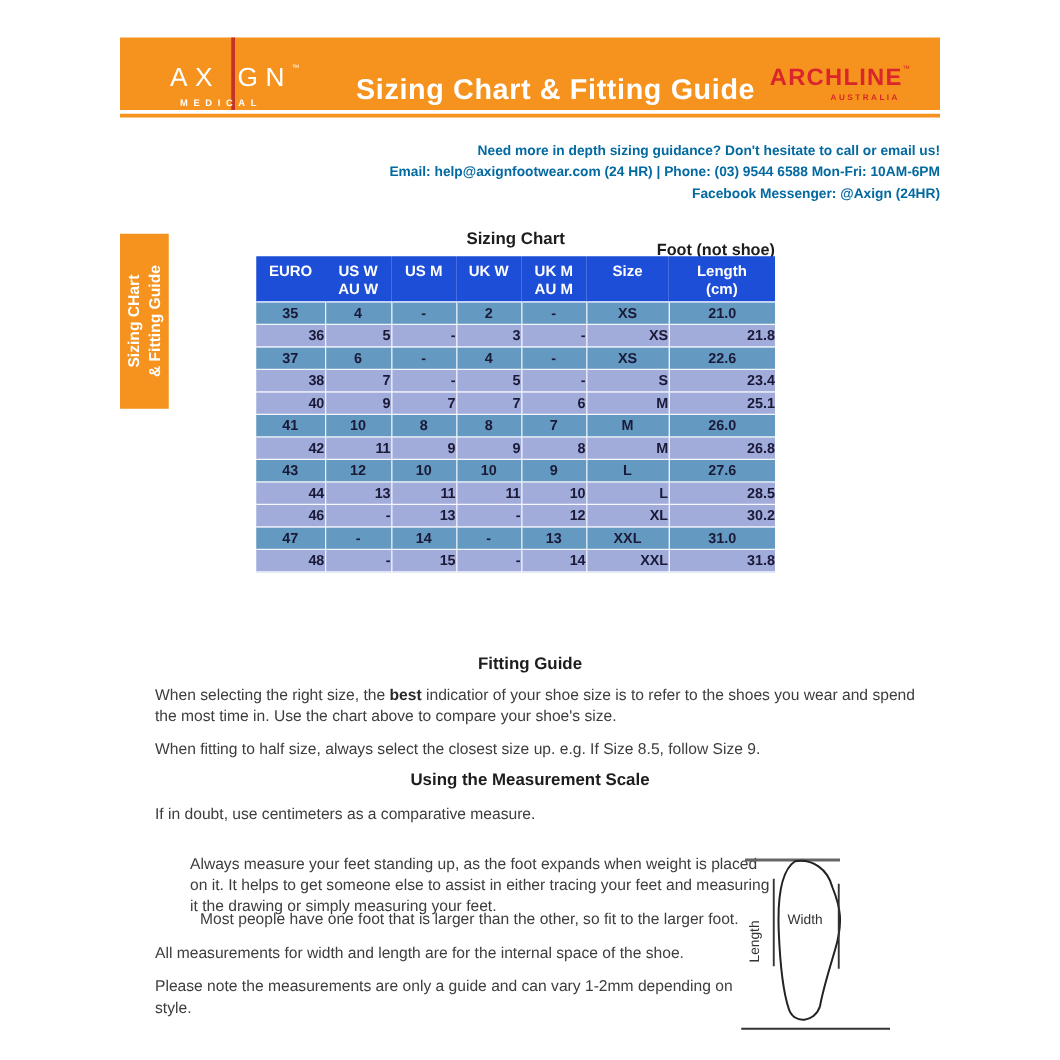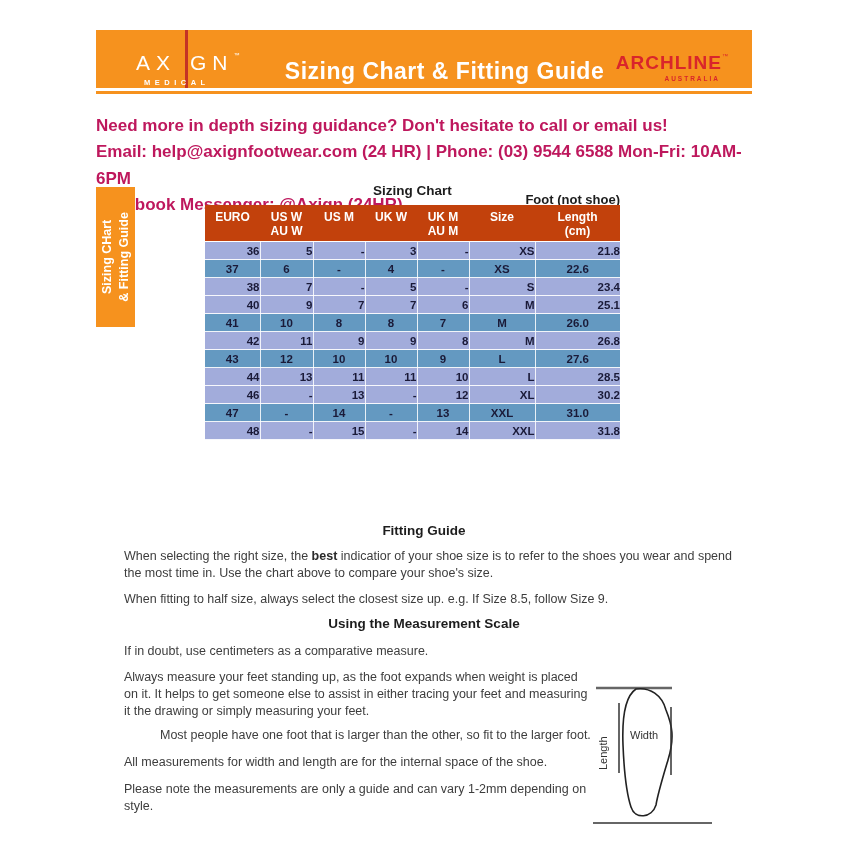--- a/index.html
+++ b/index.html
@@ -17,37 +17,37 @@
   .axign-medical { font-size:7.5px; font-weight:700; letter-spacing:4.5px; margin-top:3px; padding-left:8px; }
   .axign-line { position:absolute; left:89px; top:0; width:2.5px; height:58px; background:#C43325; }
   .banner-title { position:absolute; left:0; right:0; top:28px; text-align:center; color:#fff;
                   font-size:23px; font-weight:700; letter-spacing:0.5px;padding-left:41px; }
   .archline-logo { position:absolute; right:24px; top:23px; color:#D9252B; text-align:right; }
   .archline-word { font-size:19px; font-weight:700; letter-spacing:1px; line-height:1; }
   .archline-tm { font-size:6px; vertical-align:top; }
   .archline-sub { font-size:6.5px; font-weight:700; letter-spacing:2px; margin-top:2px; padding-right:8px; }
 
   
-  .contact { position:absolute; left:96px; top:113px; width:656px; text-align:left;
-             font-size:17px; font-weight:700; color:#be185d; line-height:1.55; }
+  .contact { position:absolute; left:96px; top:113px; width:656px; text-align:right;
+             font-size:11px; font-weight:700; color:#0369a1; line-height:1.55; }
 
   
   .side-tab { position:absolute; left:96px; top:187px; width:39px; height:140px; background:#F6921E;
               display:flex; align-items:center; justify-content:center; }
   .side-tab-text { transform:rotate(-90deg); white-space:nowrap; text-align:center; color:#fff;
                    font-size:12.5px; font-weight:700; line-height:1.35; }
 
   
   .chart-title { position:absolute; left:205px; top:183px; width:415px; text-align:center;
                  font-size:13.5px; font-weight:700; color:#1d1d1d; }
   .foot-note { position:absolute; left:205px; top:192px; width:415px; text-align:right;
                font-size:13px; font-weight:700; color:#1d1d1d; }
   table.sizing { position:absolute; left:205px; top:205px; width:415px; border-collapse:collapse;
                  table-layout:fixed; }
-  table.sizing th { background:#c2410c; color:#fff; font-size:12px; font-weight:700;
+  table.sizing th { background:#1d4ed8; color:#fff; font-size:12px; font-weight:700;
                     vertical-align:top; padding:5px 0 3px 0; white-space:pre-line; line-height:1.18;
                     text-align:center; border-bottom:1px solid #fff; }
   table.sizing td { font-size:11.5px; font-weight:700; color:#1A1A38; text-align:center;
                     height:18px; padding:0; border-right:1px solid rgba(255,255,255,.85);
                     border-bottom:1px solid rgba(255,255,255,.9); }
   table.sizing td:last-child { border-right:none; }
   tr.row-teal td { background:#6499C1; }
   tr.row-light td { background:#A2ACDB;text-align:right; }
   .c0{width:55px;} .c1{width:53px;} .c2{width:52px;} .c3{width:52px;} .c4{width:52px;}
   .c5{width:66px;} .c6{width:85px;}
@@ -122,20 +122,29 @@
         <th class="c2">US M</th>
         <th class="c3">UK W</th>
         <th class="c4">UK M
 AU M</th>
         <th class="c5">Size</th>
         <th class="c6">Length
 (cm)</th>
       </tr>
     </thead>
     <tbody>
+        <tr class="row-teal">
+          <td class="col0">35</td>
+          <td class="col1">4</td>
+          <td class="col2">-</td>
+          <td class="col3">2</td>
+          <td class="col4">-</td>
+          <td class="col5">XS</td>
+          <td class="col6">21.0</td>
+        </tr>
         <tr class="row-light">
           <td class="col0">36</td>
           <td class="col1">5</td>
           <td class="col2">-</td>
           <td class="col3">3</td>
           <td class="col4">-</td>
           <td class="col5">XS</td>
           <td class="col6">21.8</td>
         </tr>
         <tr class="row-teal">
@@ -230,21 +239,21 @@
         </tr>
       </tbody>
   </table>
 
   <div class="sec-title" style="top:523px;">Fitting Guide</div>
   <div class="para" style="top:548px; width:628px;"><span>When selecting the right size, the </span><b>best</b><span> indicatior of your shoe size is to refer to the shoes you wear and spend the most time in. Use the chart above to compare your shoe's size.</span></div>
   <div class="para" style="top:591px; width:628px;">When fitting to half size, always select the closest size up. e.g. If Size 8.5, follow Size 9.</div>
 
   <div class="sec-title" style="top:616px;">Using the Measurement Scale</div>
   <div class="para" style="top:643px; width:560px;">If in doubt, use centimeters as a comparative measure.</div>
-  <div class="para" style="top:669px; width:468px;">Always measure your feet standing up, as the foot expands when weight is placed on it. It helps to get someone else to assist in either tracing your feet and measuring it the drawing or simply measuring your feet.</div>
+  <div class="para" style="top:683px; width:468px;margin-left:28px;">Always measure your feet standing up, as the foot expands when weight is placed on it. It helps to get someone else to assist in either tracing your feet and measuring it the drawing or simply measuring your feet.</div>
   <div class="para" style="top:727px; width:560px;margin-left:36px;">Most people have one foot that is larger than the other, so fit to the larger foot.</div>
   <div class="para" style="top:754px; width:560px;">All measurements for width and length are for the internal space of the shoe.</div>
   <div class="para" style="top:781px; width:468px;">Please note the measurements are only a guide and can vary 1-2mm depending on style.</div>
 
   <svg class="foot-svg" width="130" height="155" viewBox="0 0 130 155">
     <line x1="6" y1="13" x2="82" y2="13" stroke="#666" stroke-width="2.5"></line>
     <line x1="3" y1="148" x2="122" y2="148" stroke="#333" stroke-width="1.5"></line>
     <path d="M 46 14 C 60 12, 72 20, 76 35 C 82 50, 85 62, 78 85 C 72 105, 68 118, 66 130 C 62 143, 45 145, 41 132 C 37 120, 34 95, 33 70 C 32 45, 34 22, 46 14 Z" fill="none" stroke="#222" stroke-width="1.6"></path>
     <line x1="29" y1="28" x2="29" y2="98" stroke="#333" stroke-width="1.5"></line>
     <line x1="81" y1="32" x2="81" y2="100" stroke="#333" stroke-width="1.5"></line>

